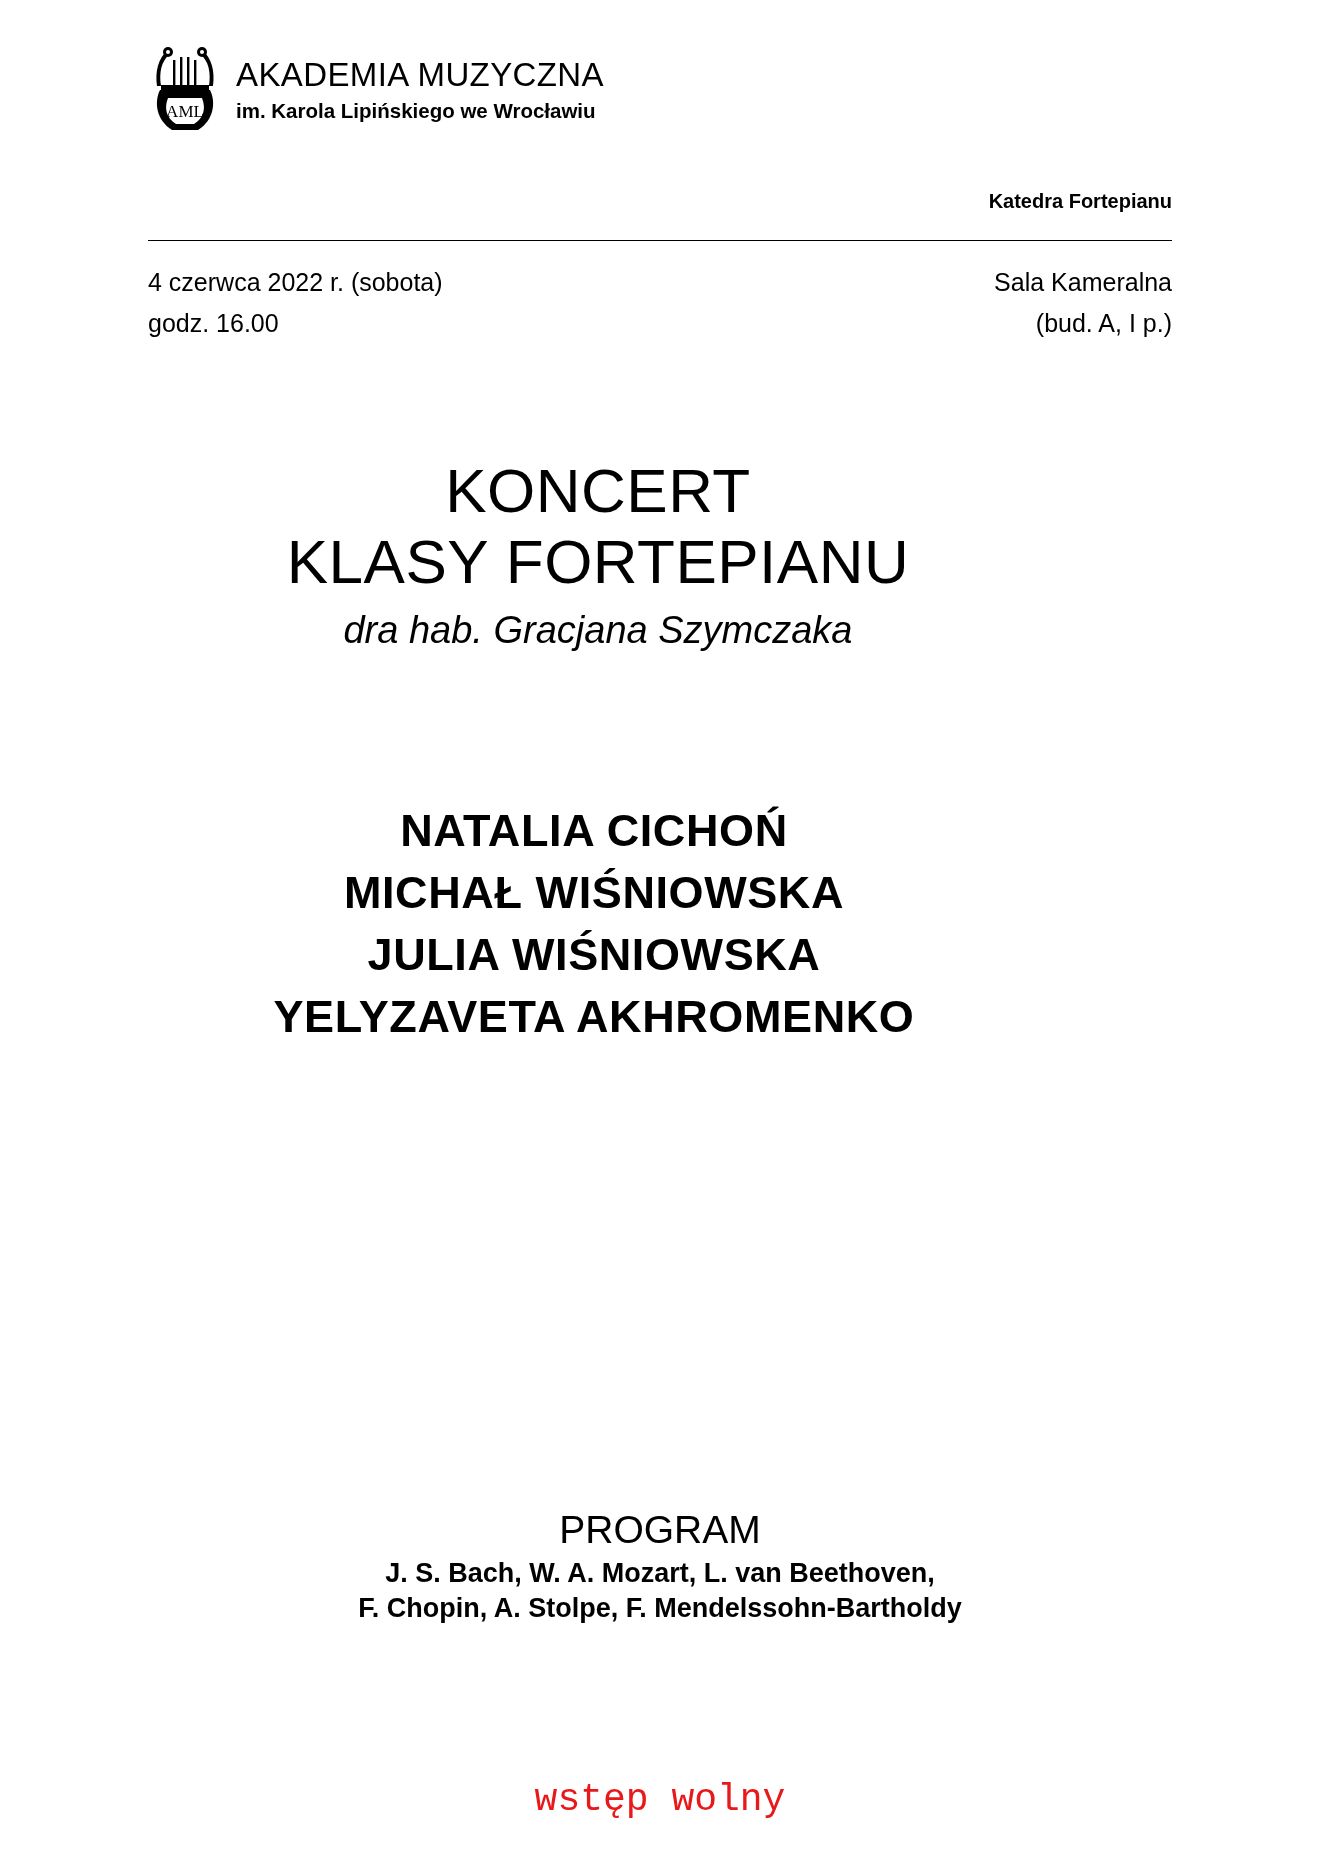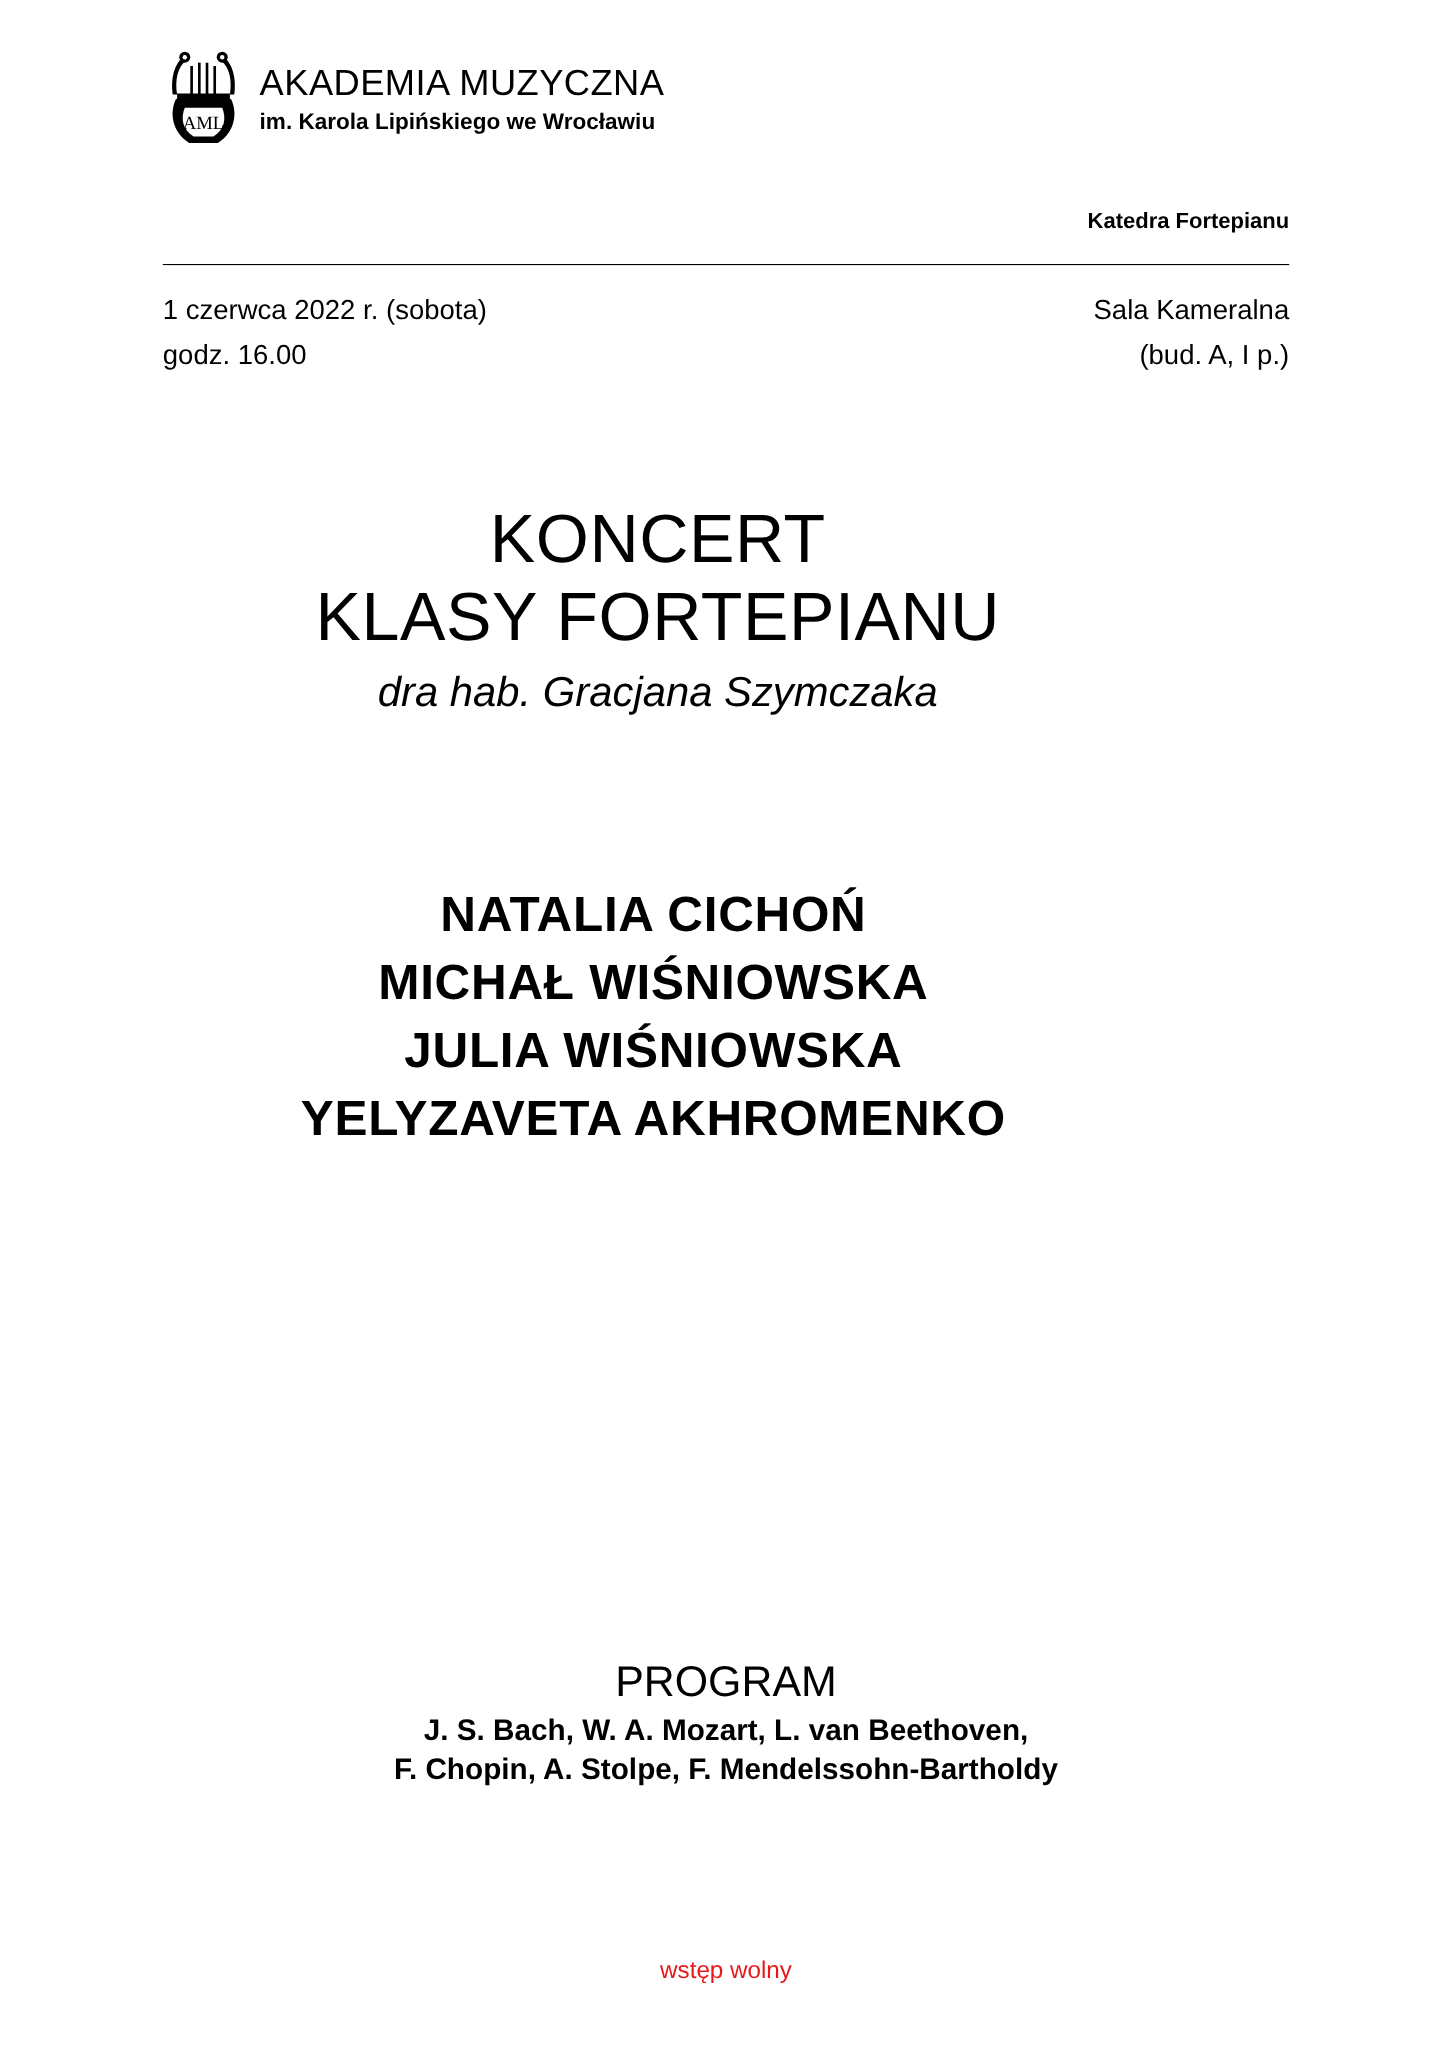--- a/index.html
+++ b/index.html
@@ -146,21 +146,22 @@
     line-height: 1.3;
   }
 
   
   .freeentry {
     position: absolute;
     top: 1778px;
     left: 0;
     width: 1320px;
     text-align: center;
-    font-size: 22px;
+    font-size: 38px;
+    font-family: Liberation Mono, monospace;
   }
 </style>
 </head>
 <body>
 
 <div class="page">
 
   <div class="header">
     <div class="logo-mark">
       <svg viewBox="0 0 74 92" width="74" height="92" aria-hidden="true">
@@ -193,21 +194,21 @@
       <div class="logo-line2">im. Karola Lipińskiego we Wrocławiu</div>
     </div>
   </div>
 
   <div class="dept">Katedra Fortepianu</div>
 
   <div class="rule"></div>
 
   <div class="infoblock">
     <div class="inforow">
-      <div class="left">1 czerwca 2022 r. (sobota)</div>
+      <div class="left">4 czerwca 2022 r. (sobota)</div>
       <div class="right">Sala Kameralna</div>
     </div>
     <div class="inforow">
       <div class="left">godz. 16.00</div>
       <div class="right">(bud. A, I p.)</div>
     </div>
   </div>
 
   <div class="title">
     <div class="title-line">KONCERT</div>

